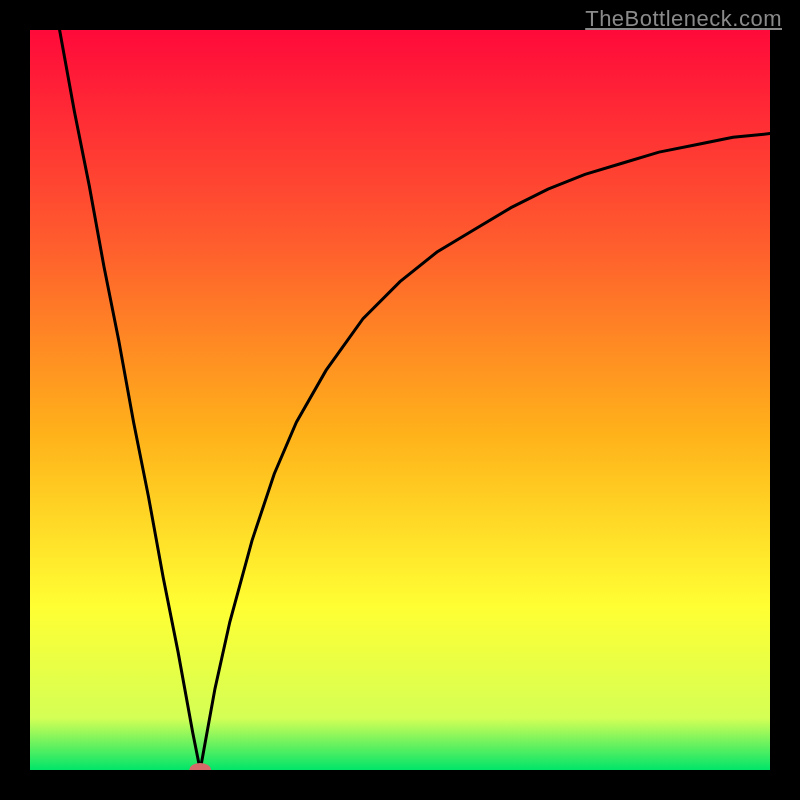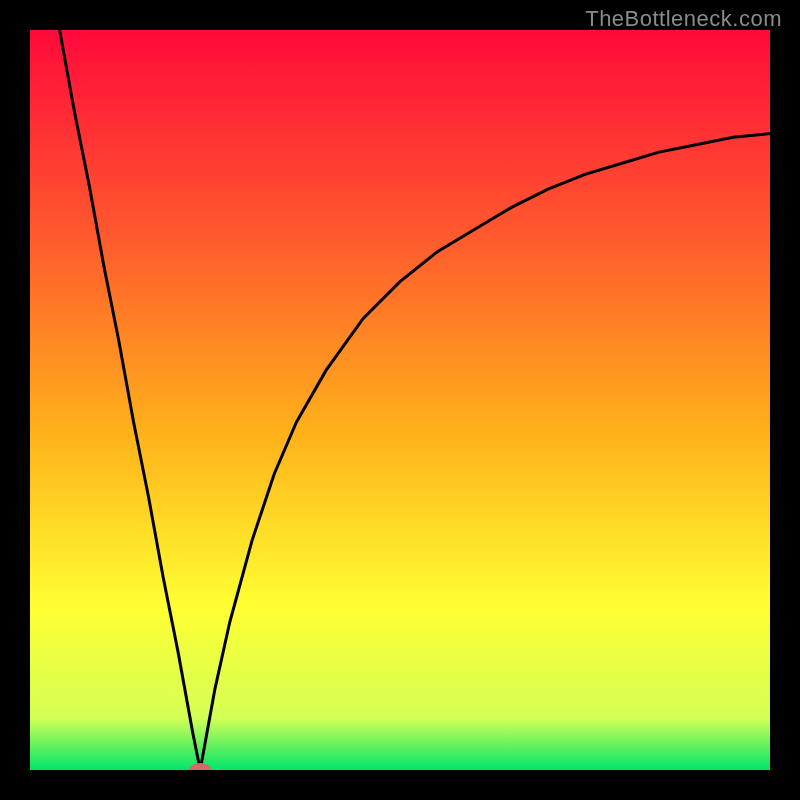--- a/index.html
+++ b/index.html
@@ -26,20 +26,21 @@
   }
   .watermark {
     position: absolute;
     top: 6px;
     right: 18px;
     color: #8a8a8a;
     font-size: 22px;
     font-weight: 500;
     letter-spacing: 0.5px;
     user-select: none;
+    text-decoration: underline;
   }
   svg { display: block; }
 </style>
 </head>
 <body>
 
 <div class="frame">
   <div class="watermark">TheBottleneck.com</div>
 
   <div class="plot-area">

